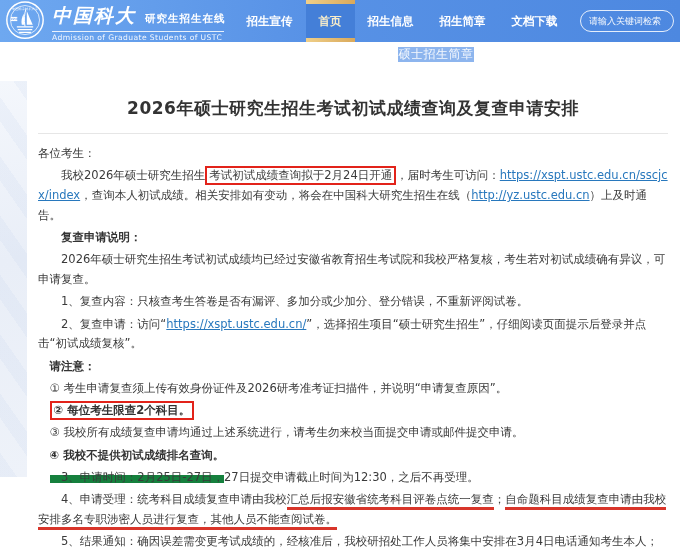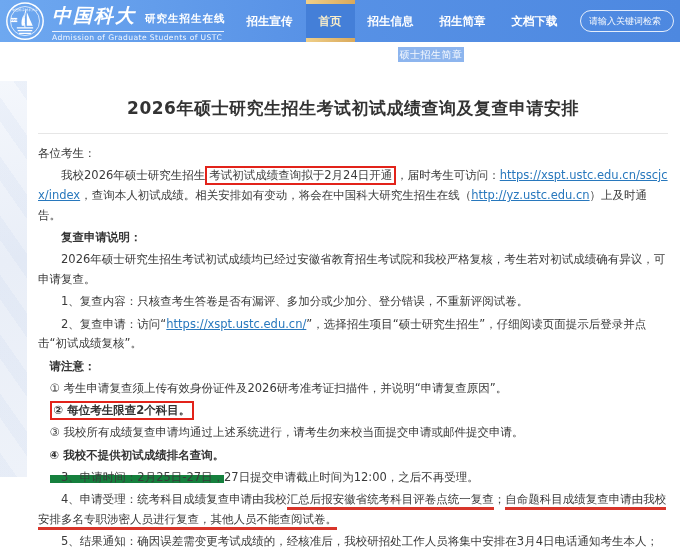--- a/index.html
+++ b/index.html
@@ -4,21 +4,21 @@
 <style>
   * { margin:0; padding:0; box-sizing:border-box; }
   html,body { width:680px; height:555px; overflow:hidden; background:#fff;
     font-family:"DejaVu Sans","Liberation Sans",sans-serif; }
   .page { position:relative; width:680px; height:555px; }
 
   
   .site-header { position:relative; height:42px;
     background:linear-gradient(90deg,#6ea8f0 0%,#5892e6 45%,#4d88e0 100%);
     display:flex; align-items:stretch; color:#fff; }
-  .brand { display:flex; align-items:flex-end; padding-left:4px; flex:0 0 auto; }
+  .brand { display:flex; align-items:flex-start; padding-left:4px; flex:0 0 auto; }
   .logo-svg { display:block; margin-top:1px; }
   .brand-text { margin-left:6px; padding-top:3px; }
   .brand-row1 { display:flex; align-items:baseline; }
   .brand-cn { font-size:19px; font-weight:bold; letter-spacing:2px;
     font-family:"DejaVu Serif","Liberation Serif",serif; font-style:italic; }
   .brand-sub { font-size:10.5px; margin-left:9px; letter-spacing:1px; font-weight:bold; }
   .brand-line { height:1px; background:rgba(255,255,255,.85); width:172px; margin:2px 0 1px; }
   .brand-en { font-size:7.6px; letter-spacing:.4px; color:#f2f7ff; }
 
   .main-nav { display:flex; align-items:stretch; margin-left:8px; flex:1; }
@@ -28,22 +28,22 @@
   .nav-item.active { background:#447fd8; color:#f7ecca;
     border-top:4px solid; border-image:linear-gradient(90deg,#f0d08a,#d9a85a) 1; }
   .search-pill { margin-left:auto; margin-right:6px; align-self:center;
     display:flex; align-items:center; border:1px solid rgba(255,255,255,.85);
     border-radius:999px; height:22px; padding:0 8px; }
   .search-input { background:transparent; border:none; outline:none; color:#fff;
     width:76px; font-size:9px; font-family:inherit; }
   .search-input::placeholder { color:rgba(255,255,255,.95); }
 
   
-  .dropdown-remnant { position:absolute; left:398px; top:47px; width:66px; height:15px;
-    background:#8db5ee; color:rgba(255,255,255,.9); font-size:10px;
+  .dropdown-remnant { position:absolute; left:398px; top:47px; width:76px; height:15px;
+    background:#8db5ee; color:rgba(255,255,255,.9); font-size:12px;
     display:flex; align-items:center; justify-content:center; letter-spacing:.5px;
     cursor:pointer; }
 
   
   .content-wrap { display:flex; height:396px;margin-top:39px; }
   .left-strip { width:27px; flex:0 0 27px;
     background:linear-gradient(170deg,#f4f7fc 0%,#e9eef7 45%,#eef2f9 100%); position:relative; }
   .left-strip::after { content:""; position:absolute; inset:0;
     background:repeating-linear-gradient(55deg, rgba(176,196,230,.12) 0 14px, rgba(255,255,255,0) 14px 34px); }
 
@@ -139,21 +139,21 @@
 
         <p><span>2、复查申请：访问“</span><a class="link">https://xspt.ustc.edu.cn/</a><span>”，选择招生项目“硕士研究生招生”，仔细阅读页面提示后登录并点击“初试成绩复核”。</span></p>
 
         <p class="bold indent1">请注意：</p>
 
         <p class="indent1">① 考生申请复查须上传有效身份证件及2026研考准考证扫描件，并说明“申请复查原因”。</p>
         <p class="indent1"><span class="red-box bold">② 每位考生限查2个科目。</span></p>
         <p class="indent1">③ 我校所有成绩复查申请均通过上述系统进行，请考生勿来校当面提交申请或邮件提交申请。</p>
         <p class="indent1"><span class="red-ul-thick bold">④ 我校不提供初试成绩排名查询。</span></p>
 
-        <p>3、申请时间：2月25日-27日，27日提交申请截止时间为12:00，之后不再受理。</p>
+        <p>3、申请时间：2月25日-27日，27日提交申请截止时间为12:30，之后不再受理。</p>
 
         <p><span>4、申请受理：统考科目成绩复查申请由我校</span><span class="red-ul">汇总后报安徽省统考科目评卷点统一复查</span><span>；</span><span class="red-ul">自命题科目成绩复查申请由我校安排多名专职涉密人员进行复查，其他人员不能查阅试卷。</span></p>
 
         <p>5、结果通知：确因误差需变更考试成绩的，经核准后，我校研招处工作人员将集中安排在3月4日电话通知考生本人；对核查无误不涉及变动考试成绩的，不再专门通知。</p>
 
       </div>
     </main>
   </div>
 </div>
 

